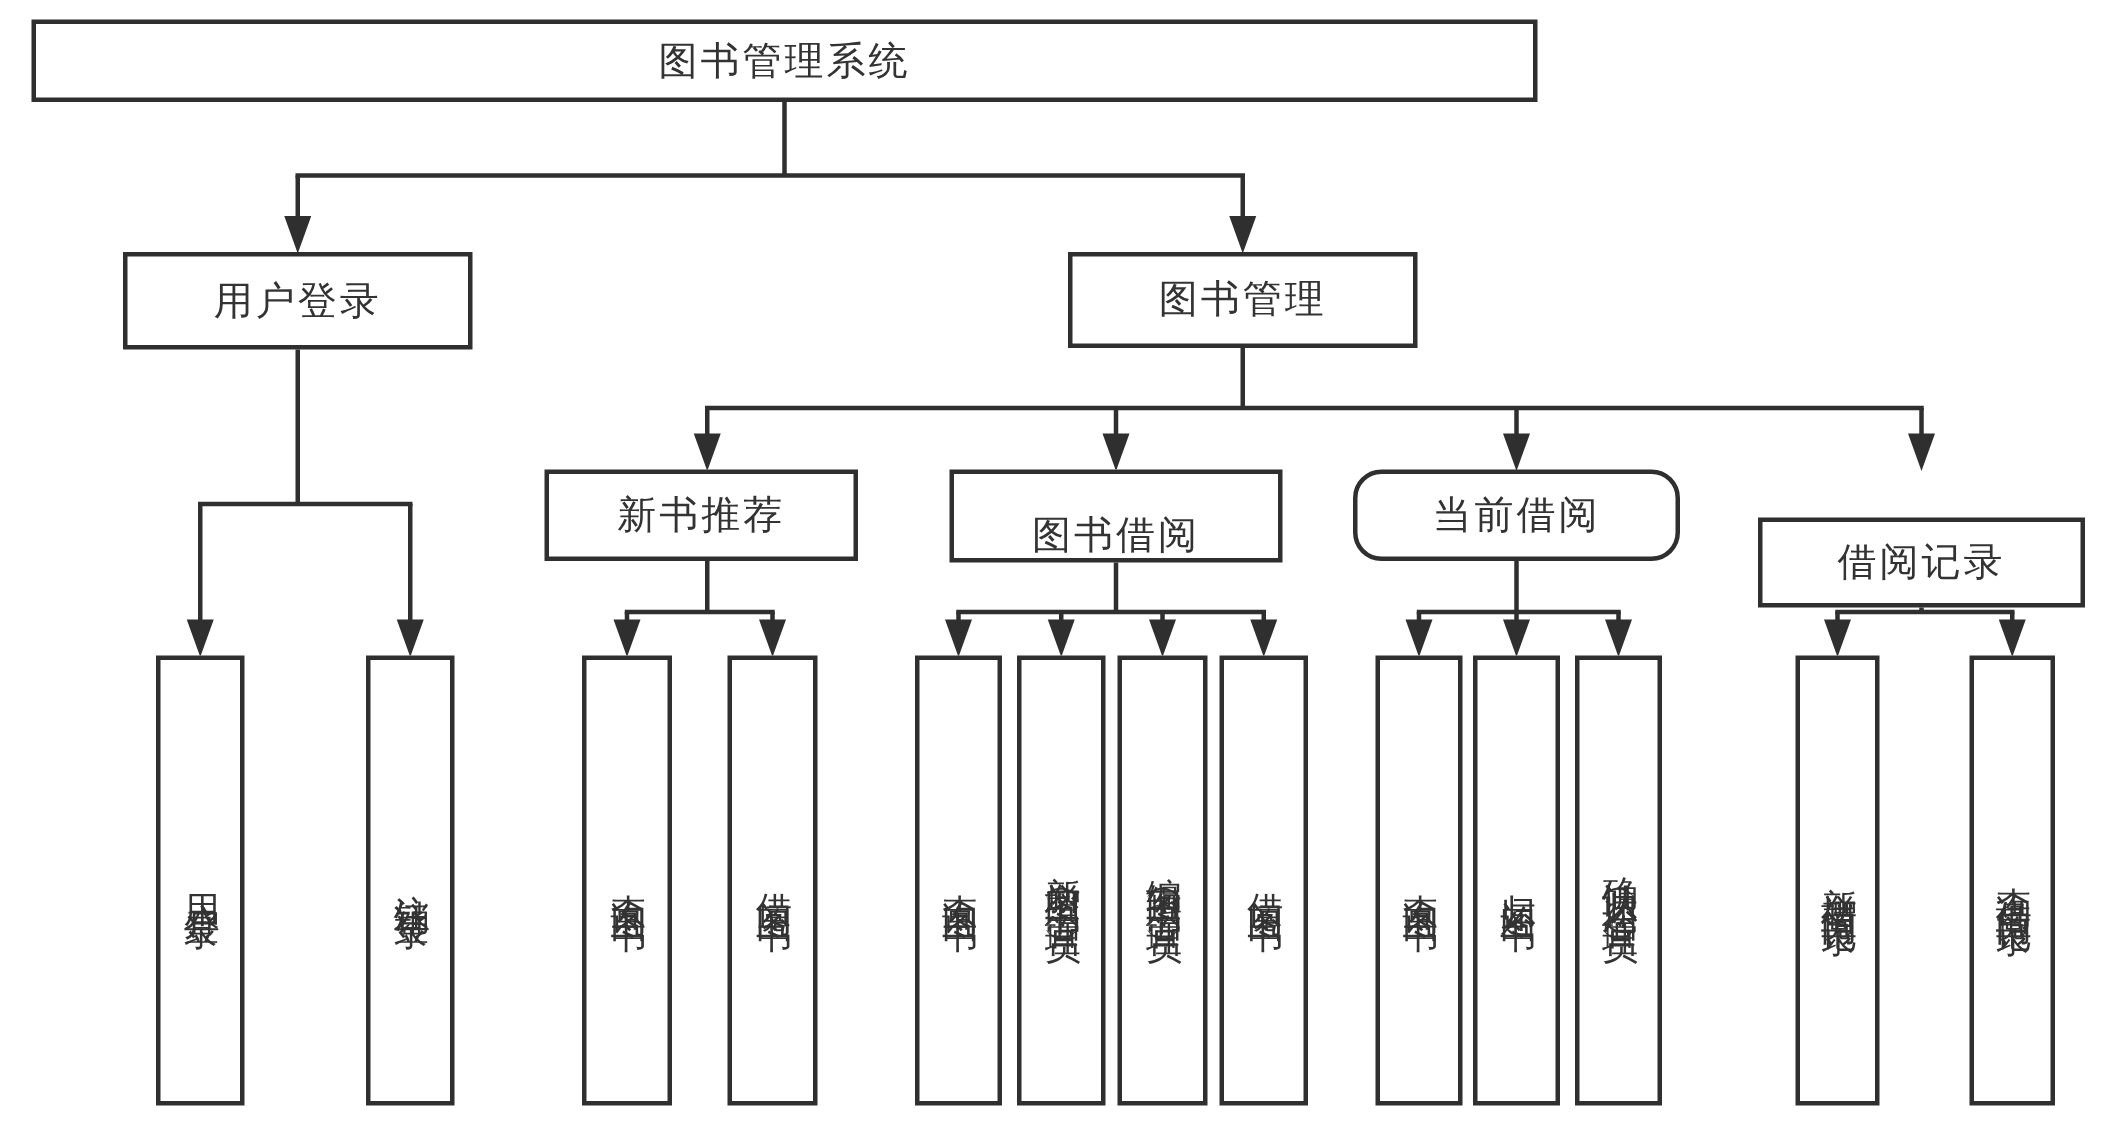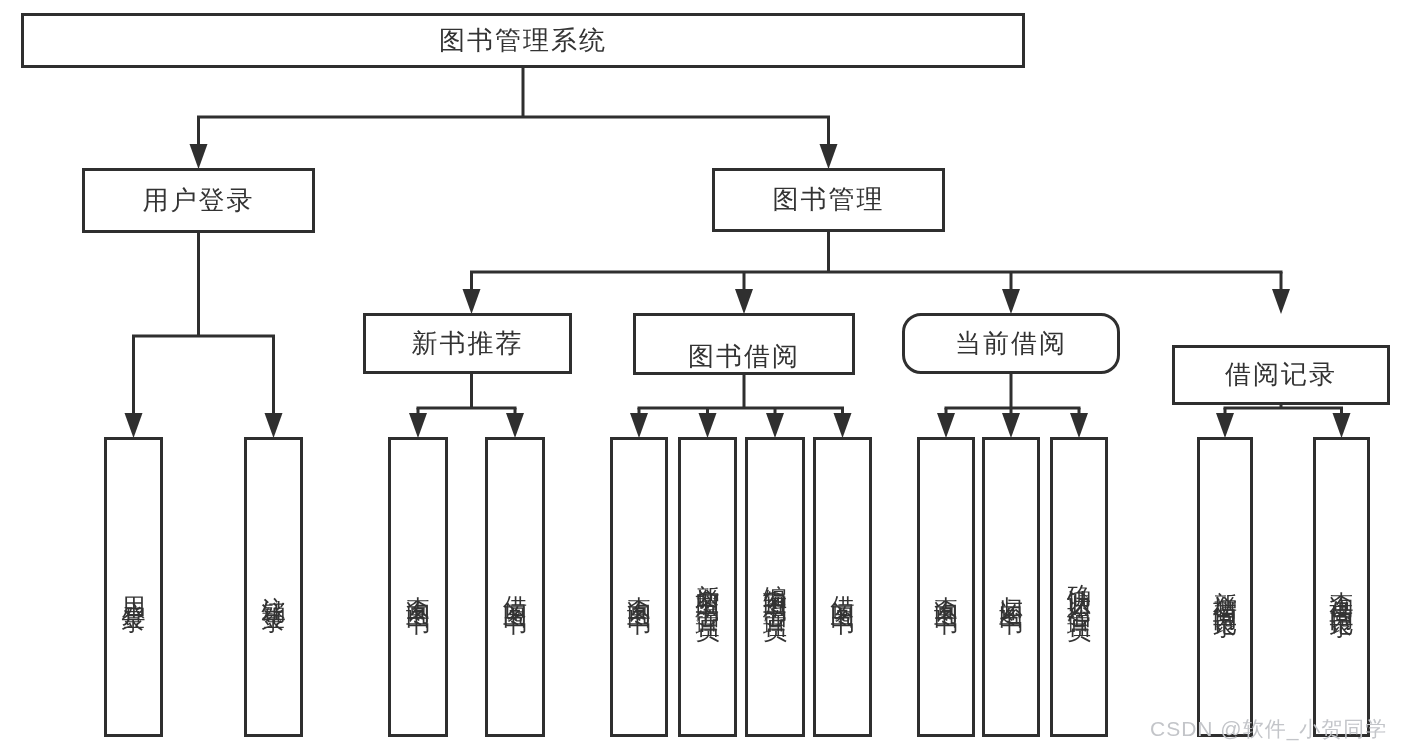--- a/index.html
+++ b/index.html
@@ -136,14 +136,13 @@
       <div class="node" style="left: 1172px; top: 313px; width: 218px; height: 60px; margin-top: 32px;">
         <span>借阅记录</span>
       </div>
       <div class="node vert" style="left: 1197px; top: 437px; width: 56px; height: 300px;">
         <span>新增借阅记录</span>
       </div>
       <div class="node vert" style="left: 1313px; top: 437px; width: 57px; height: 300px;">
         <span>查询借阅记录</span>
       </div>
     </div>
-  <div class="watermark">CSDN @软件_小贺同学</div>
 </div>
 
 </body></html>

